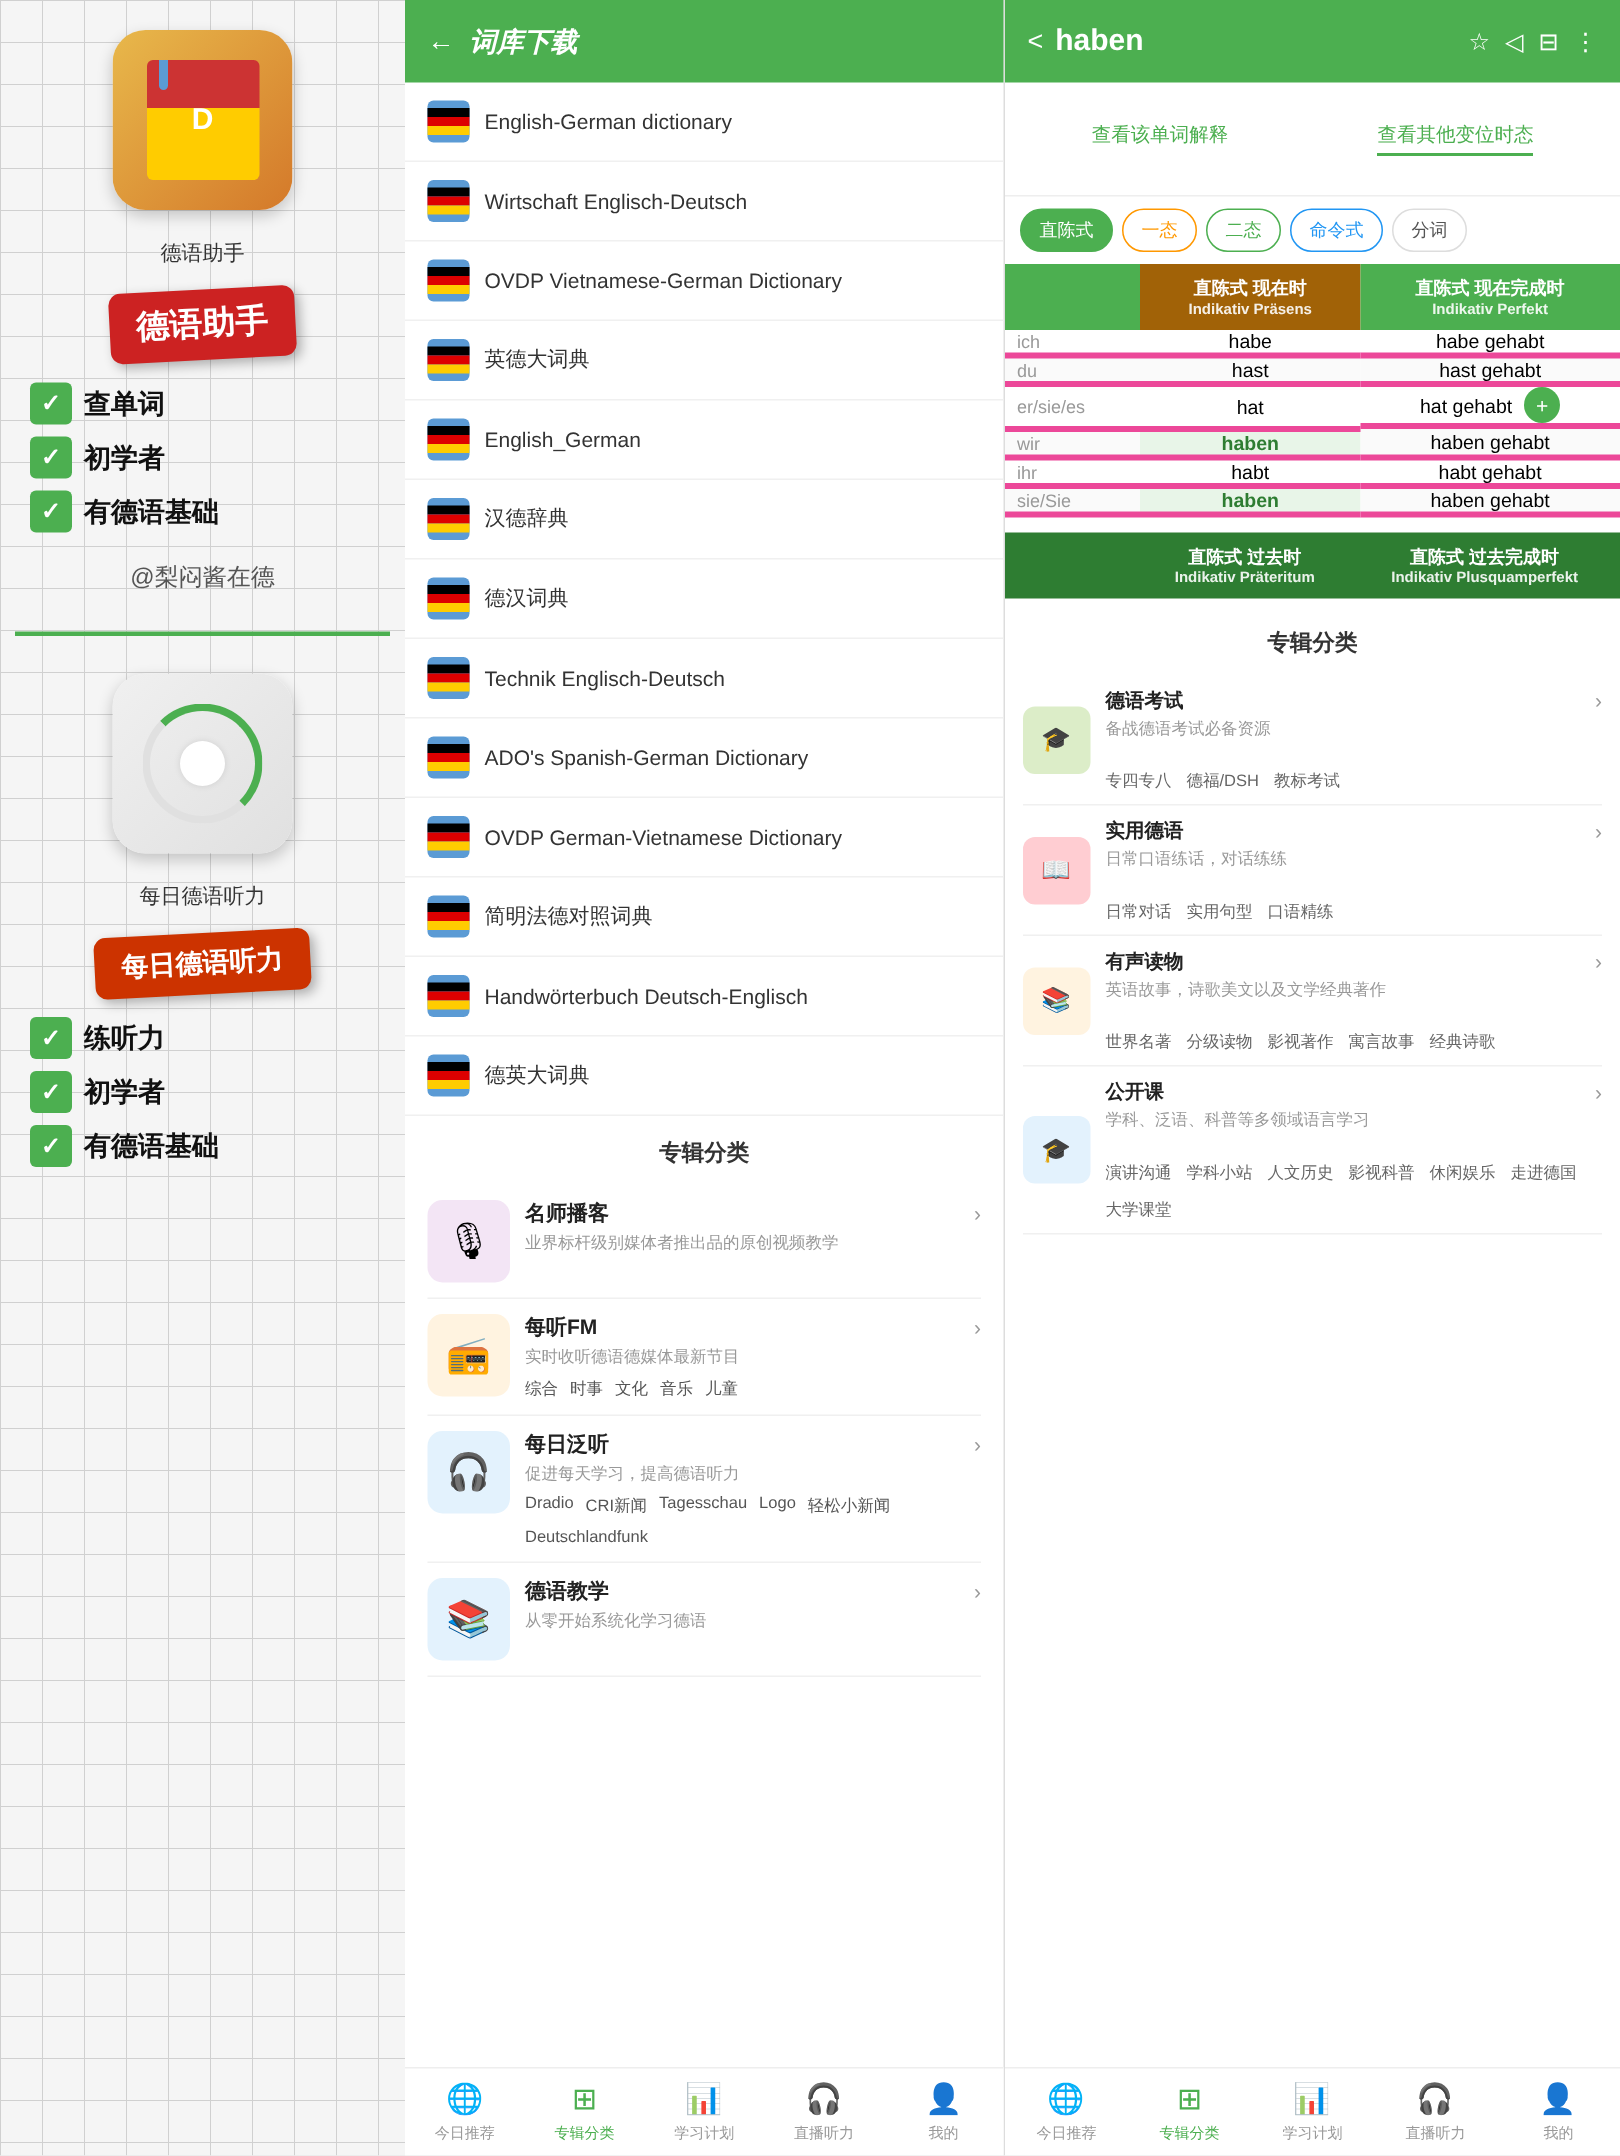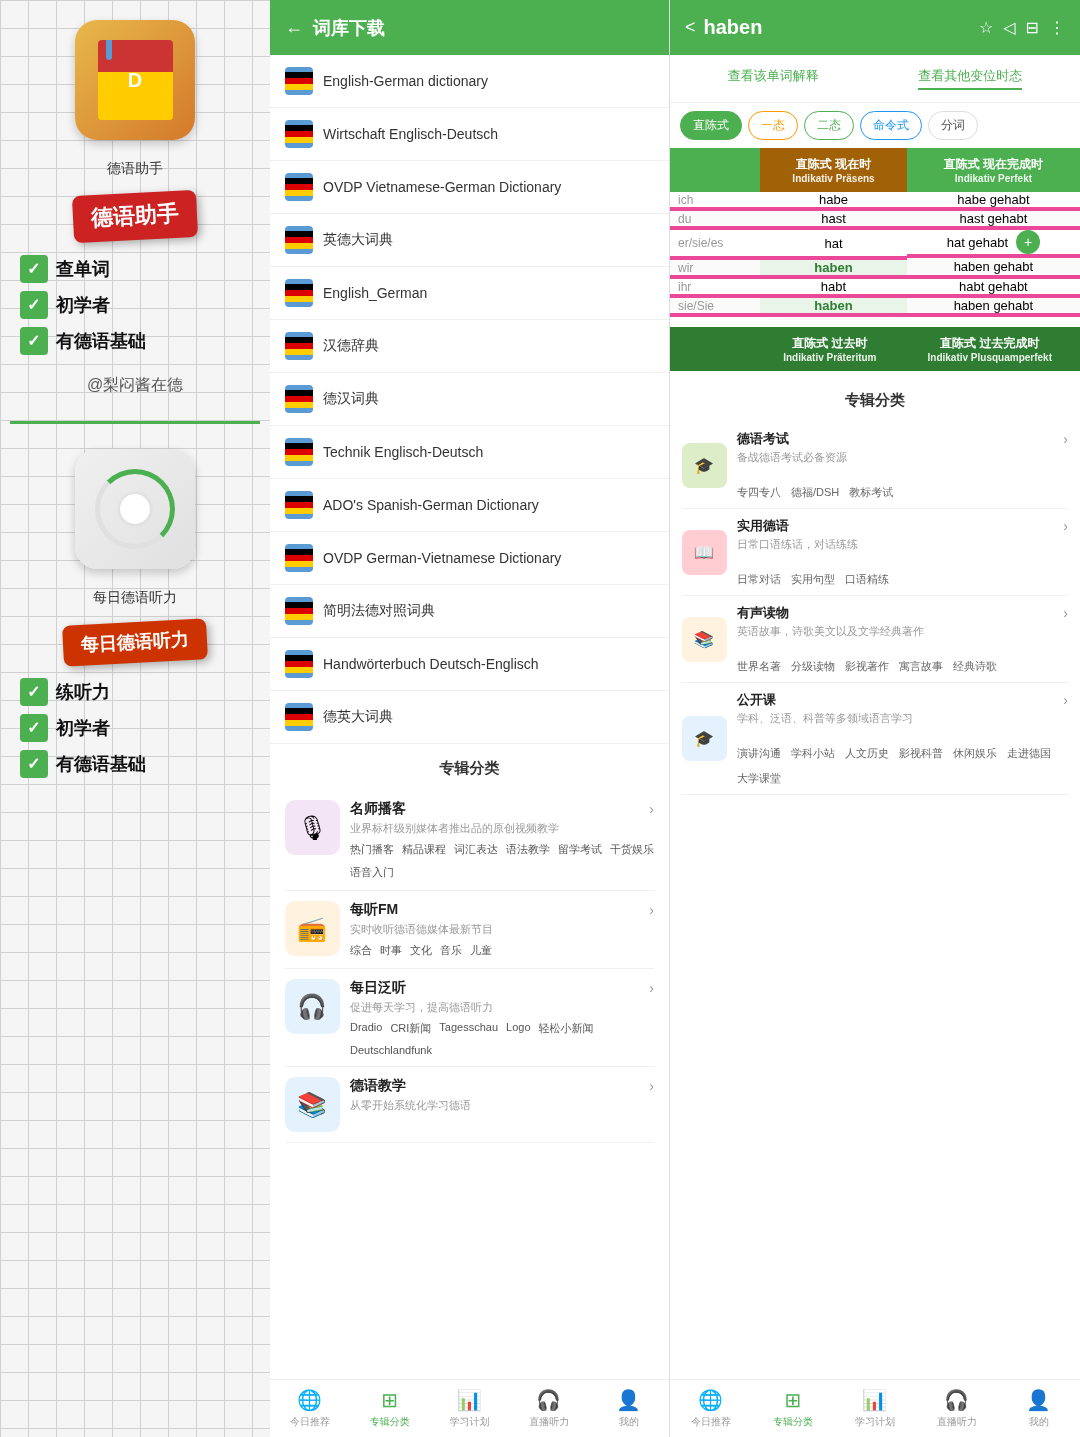--- a/index.html
+++ b/index.html
@@ -183,20 +183,21 @@
 
     .header-back {
       font-size: 18px;
       cursor: pointer;
     }
 
     .header-title {
       font-size: 18px;
       font-weight: bold;
       flex: 1;
+      font-style: italic;
     }
 
     
     .dict-list {
       flex: 0 0 auto;
       display: flex;
       flex-direction: column;
     }
 
     .dict-item {
@@ -357,21 +358,21 @@
     .verb-header-icons {
       display: flex;
       gap: 10px;
       color: white;
       font-size: 16px;
     }
 
     .verb-tabs-row {
       display: flex;
       justify-content: space-around;
-      padding: 12px 8px;
+      padding: 26px 8px;
       border-bottom: 1px solid #eee;
     }
 
     .verb-tab-link {
       font-size: 13px;
       color: #4caf50;
       border-bottom: 2px solid transparent;
       padding-bottom: 3px;
     }
 
@@ -807,29 +808,20 @@
         <div class="section-title">专辑分类</div>
 
         <div class="category-card">
           <div class="category-thumb" style="background:#f3e5f5;">🎙</div>
           <div class="category-info">
             <div class="category-title-row">
               <span class="category-name">名师播客</span>
               <span class="category-arrow">›</span>
             </div>
             <div class="category-desc">业界标杆级别媒体者推出品的原创视频教学</div>
-            <div class="category-tags">
-              <span class="category-tag">热门播客</span>
-              <span class="category-tag">精品课程</span>
-              <span class="category-tag">词汇表达</span>
-              <span class="category-tag">语法教学</span>
-              <span class="category-tag">留学考试</span>
-              <span class="category-tag">干货娱乐</span>
-              <span class="category-tag">语音入门</span>
-            </div>
           </div>
         </div>
 
         <div class="category-card">
           <div class="category-thumb" style="background:#fff3e0;">📻</div>
           <div class="category-info">
             <div class="category-title-row">
               <span class="category-name">每听FM</span>
               <span class="category-arrow">›</span>
             </div>

